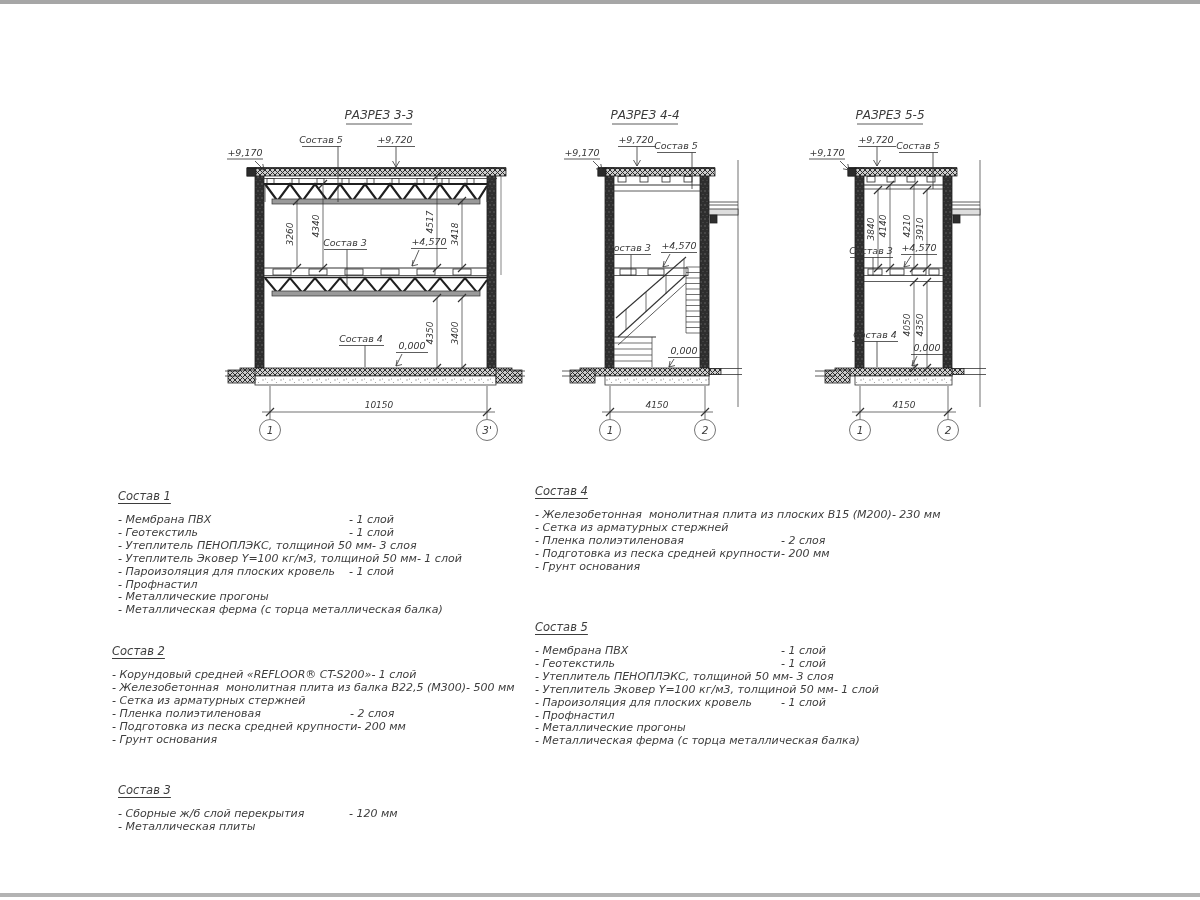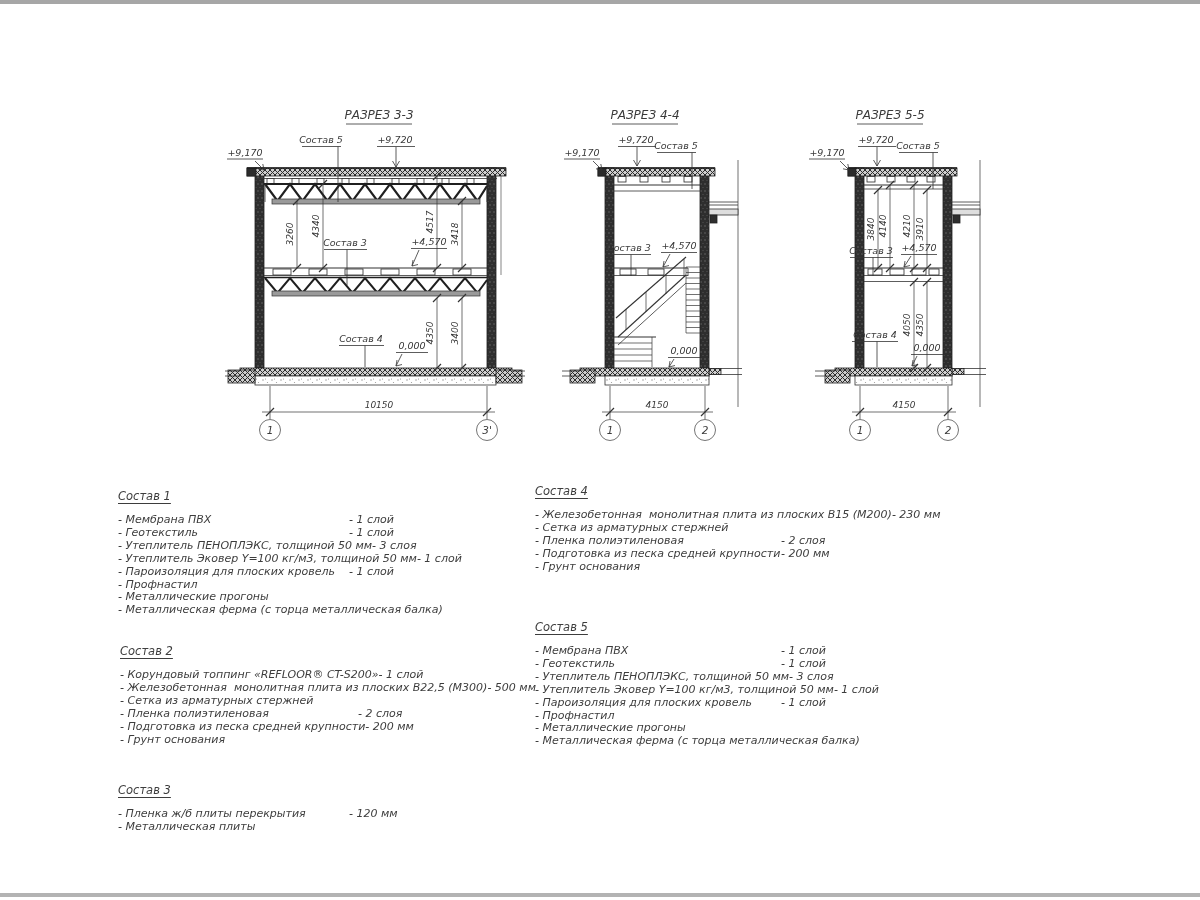--- a/index.html
+++ b/index.html
@@ -467,28 +467,28 @@
     <div class="comp-row">
         <span class="comp-name">- Металлические прогоны</span>
         <span class="comp-val"></span>
       </div>
     <div class="comp-row">
         <span class="comp-name">- Металлическая ферма (с торца металлическая балка)</span>
         <span class="comp-val"></span>
       </div>
   </div>
 
-  <div class="comp" style="left:120px;top:644px;width:302px">
+  <div class="comp" style="left:112px;top:644px;width:302px">
     <div class="comp-title"><span>Состав 2</span></div>
     <div class="comp-row">
-        <span class="comp-name">- Корундовый топпинг «REFLOOR® CT-S200»</span>
-        <span class="comp-val">- 1 слой</span>
-      </div>
-    <div class="comp-row">
-        <span class="comp-name">- Железобетонная  монолитная плита из плоских В22,5 (М300)</span>
+        <span class="comp-name">- Корундовый средней «REFLOOR® CT-S200»</span>
+        <span class="comp-val">- 1 слой</span>
+      </div>
+    <div class="comp-row">
+        <span class="comp-name">- Железобетонная  монолитная плита из балка В22,5 (М300)</span>
         <span class="comp-val">- 500 мм</span>
       </div>
     <div class="comp-row">
         <span class="comp-name">- Сетка из арматурных стержней</span>
         <span class="comp-val"></span>
       </div>
     <div class="comp-row">
         <span class="comp-name">- Пленка полиэтиленовая</span>
         <span class="comp-val">- 2 слоя</span>
       </div>
@@ -498,21 +498,21 @@
       </div>
     <div class="comp-row">
         <span class="comp-name">- Грунт основания</span>
         <span class="comp-val"></span>
       </div>
   </div>
 
   <div class="comp" style="left:118px;top:783px;width:295px">
     <div class="comp-title"><span>Состав 3</span></div>
     <div class="comp-row">
-        <span class="comp-name">- Пленка ж/б плиты перекрытия</span>
+        <span class="comp-name">- Сборные ж/б слой перекрытия</span>
         <span class="comp-val">- 120 мм</span>
       </div>
     <div class="comp-row">
         <span class="comp-name">- Металлическая плиты</span>
         <span class="comp-val"></span>
       </div>
   </div>
 
   <div class="comp" style="left:535px;top:484px;width:310px">
     <div class="comp-title"><span>Состав 4</span></div>

